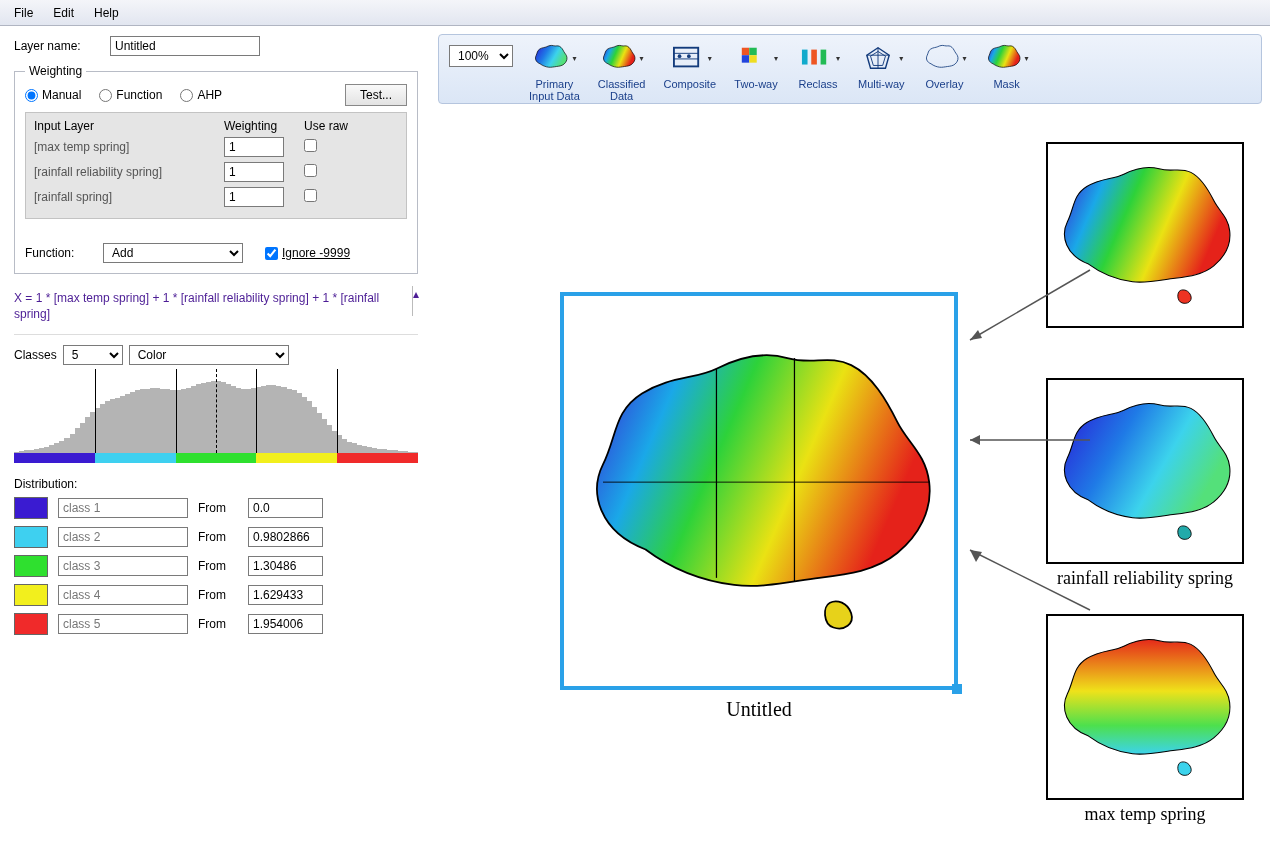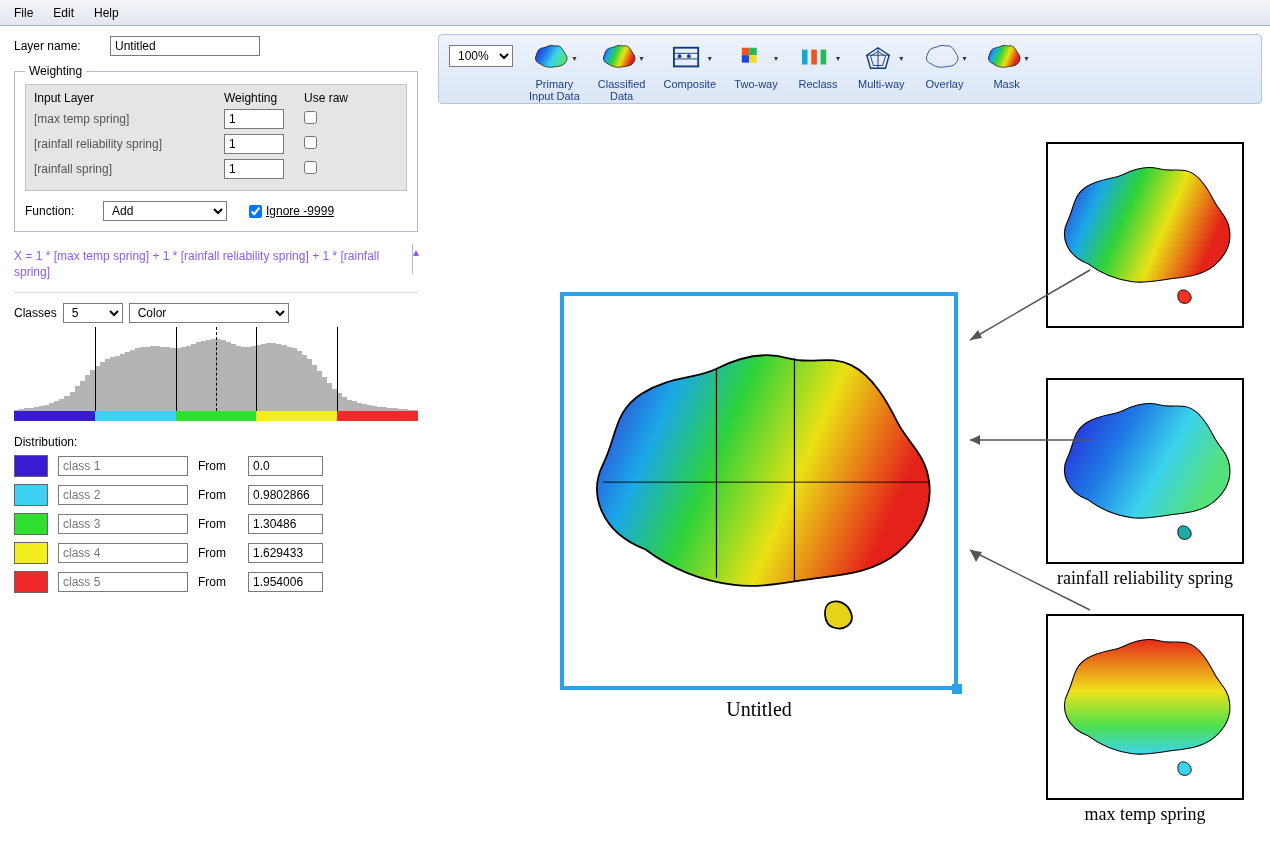--- a/index.html
+++ b/index.html
@@ -31,24 +31,24 @@
 .layer-table .hdr { display: flex; font-size: 12px; margin-bottom: 4px; }
 .layer-table .hdr .c1 { width: 190px; }
 .layer-table .hdr .c2 { width: 80px; }
 .layer-table .hdr .c3 { width: 70px; }
 .layer-table .lrow { display: flex; align-items: center; margin-bottom: 5px; }
 .layer-table .lrow .c1 { width: 190px; color: #555; }
 .layer-table .lrow .c2 { width: 80px; }
 .layer-table .lrow .c2 input { width: 60px; }
 .layer-table .lrow .c3 { width: 70px; }
 
-.func-row { display: flex; align-items: center; gap: 8px; margin-top: 10px; }
-.func-row select { width: 124px; }
-
-.formula { font-size: 12px; color: #8b5cf6; padding: 6px 0 12px; border-bottom: 1px solid #ddd; position: relative; line-height: 1.35; }
+.func-row { display: flex; align-items: center; gap: 8px; margin-top: 24px; }
+.func-row select { width: 140px; }
+
+.formula { font-size: 12px; color: #4c1d95; padding: 6px 0 12px; border-bottom: 1px solid #ddd; position: relative; line-height: 1.35; }
 .formula .scrollhint { position: absolute; right: -4px; top: 2px; width: 10px; height: 30px; border-left: 1px solid #bbb; }
 
 .classes-row { display: flex; align-items: center; gap: 6px; margin: 10px 0 4px; }
 .classes-row select.small { width: 60px; }
 .classes-row select.med { width: 160px; }
 
 .range-row { display: flex; justify-content: space-between; color: #0b4fbb; text-decoration: underline; font-size: 12px; margin: 0 4px 2px; }
 
 
 .histo-wrap { position: relative; height: 104px; border-bottom: 10px solid transparent; margin-bottom: 2px; }
@@ -135,20 +135,36 @@
 
   <div class="left-panel">
 
     <div class="row">
       <label class="fld">Layer name:</label>
       <input type="text" class="lname" value="Untitled" style="">
     </div>
 
     <fieldset>
       <legend>Weighting</legend>
+      <div class="radio-row">
+        <label>
+            <input type="radio" name="wmode" checked="" style=""> 
+            <span>Manual</span>
+          </label>
+        <label>
+            <input type="radio" name="wmode" style=""> 
+            <span>Function</span>
+          </label>
+        <label>
+            <input type="radio" name="wmode" style=""> 
+            <span>AHP</span>
+          </label>
+        <span style="flex:1"></span>
+        <button class="btn">Test...</button>
+      </div>
 
       <div class="layer-table">
         <div class="hdr">
           <span class="c1">Input Layer</span>
           <span class="c2">Weighting</span>
           <span class="c3">Use raw</span>
         </div>
         <div class="lrow">
           <span class="c1">[max temp spring]</span>
           <span class="c2"><input type="text" value="1" style=""></span>

